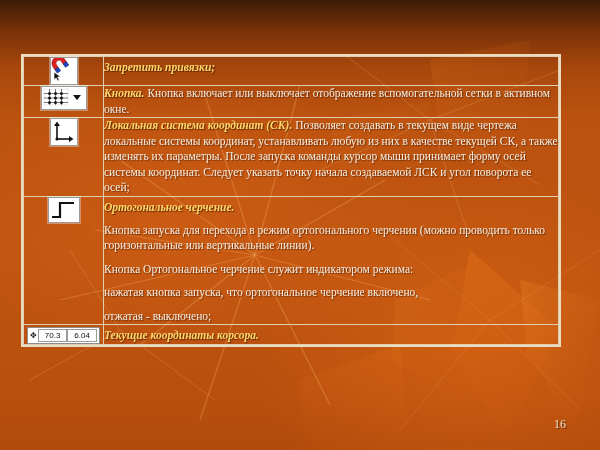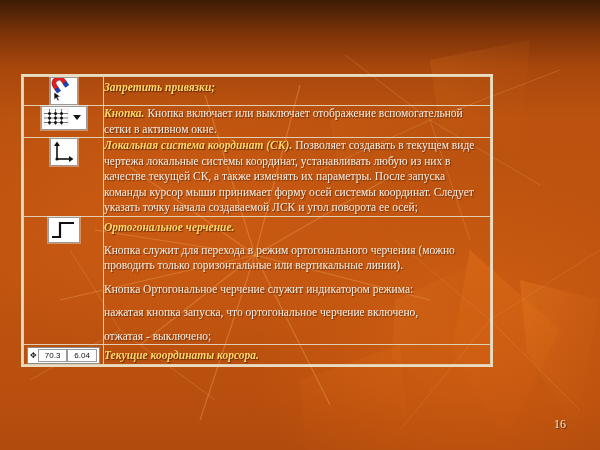--- a/index.html
+++ b/index.html
@@ -59,22 +59,22 @@
     font-weight: bold;
     letter-spacing: 0.3px;
     text-shadow: 1px 1px 2px rgba(60,20,2,0.85);
     z-index: 5;
   }
 
   
   .table-wrap {
     position: absolute;
     left: 21px;
-    top: 74px;
-    width: 472px;
+    top: 54px;
+    width: 540px;
     border: 2px solid #e9dcc0;
     box-sizing: border-box;
     z-index: 4;
   }
   table.panel {
     width: 100%;
     border-collapse: collapse;
     table-layout: fixed;
   }
   table.panel td {
@@ -293,21 +293,21 @@
       <tr>
         <td class="icon-cell">
           <span class="btn btn-ortho">
             <svg width="28" height="22" viewBox="0 0 28 22" style="display:block">
               <path d="M3 19 H11 V5 H25" fill="none" stroke="#111" stroke-width="2.2"></path>
             </svg>
           </span>
         </td>
         <td class="text-cell loose">
           <p class="para"><span class="heading">Ортогональное черчение.</span></p>
-          <p class="para body-text">Кнопка служит для перехода в режим ортогонального черчения (можно проводить только горизонтальные или вертикальные линии).</p>
+          <p class="para body-text">Кнопка запуска для перехода в режим ортогонального черчения (можно проводить только горизонтальные или вертикальные линии).</p>
           <p class="para body-text">Кнопка Ортогональное черчение служит индикатором режима:</p>
           <p class="para body-text">нажатая кнопка запуска, что ортогональное черчение включено,</p>
           <p class="para body-text">отжатая - выключено;</p>
         </td>
       </tr>
 
       <tr>
         <td class="icon-cell">
           <span class="coord-widget"><span class="coord-sym">✥</span><span class="coord-box">70.3</span><span class="coord-box">6.04</span></span>
         </td>

